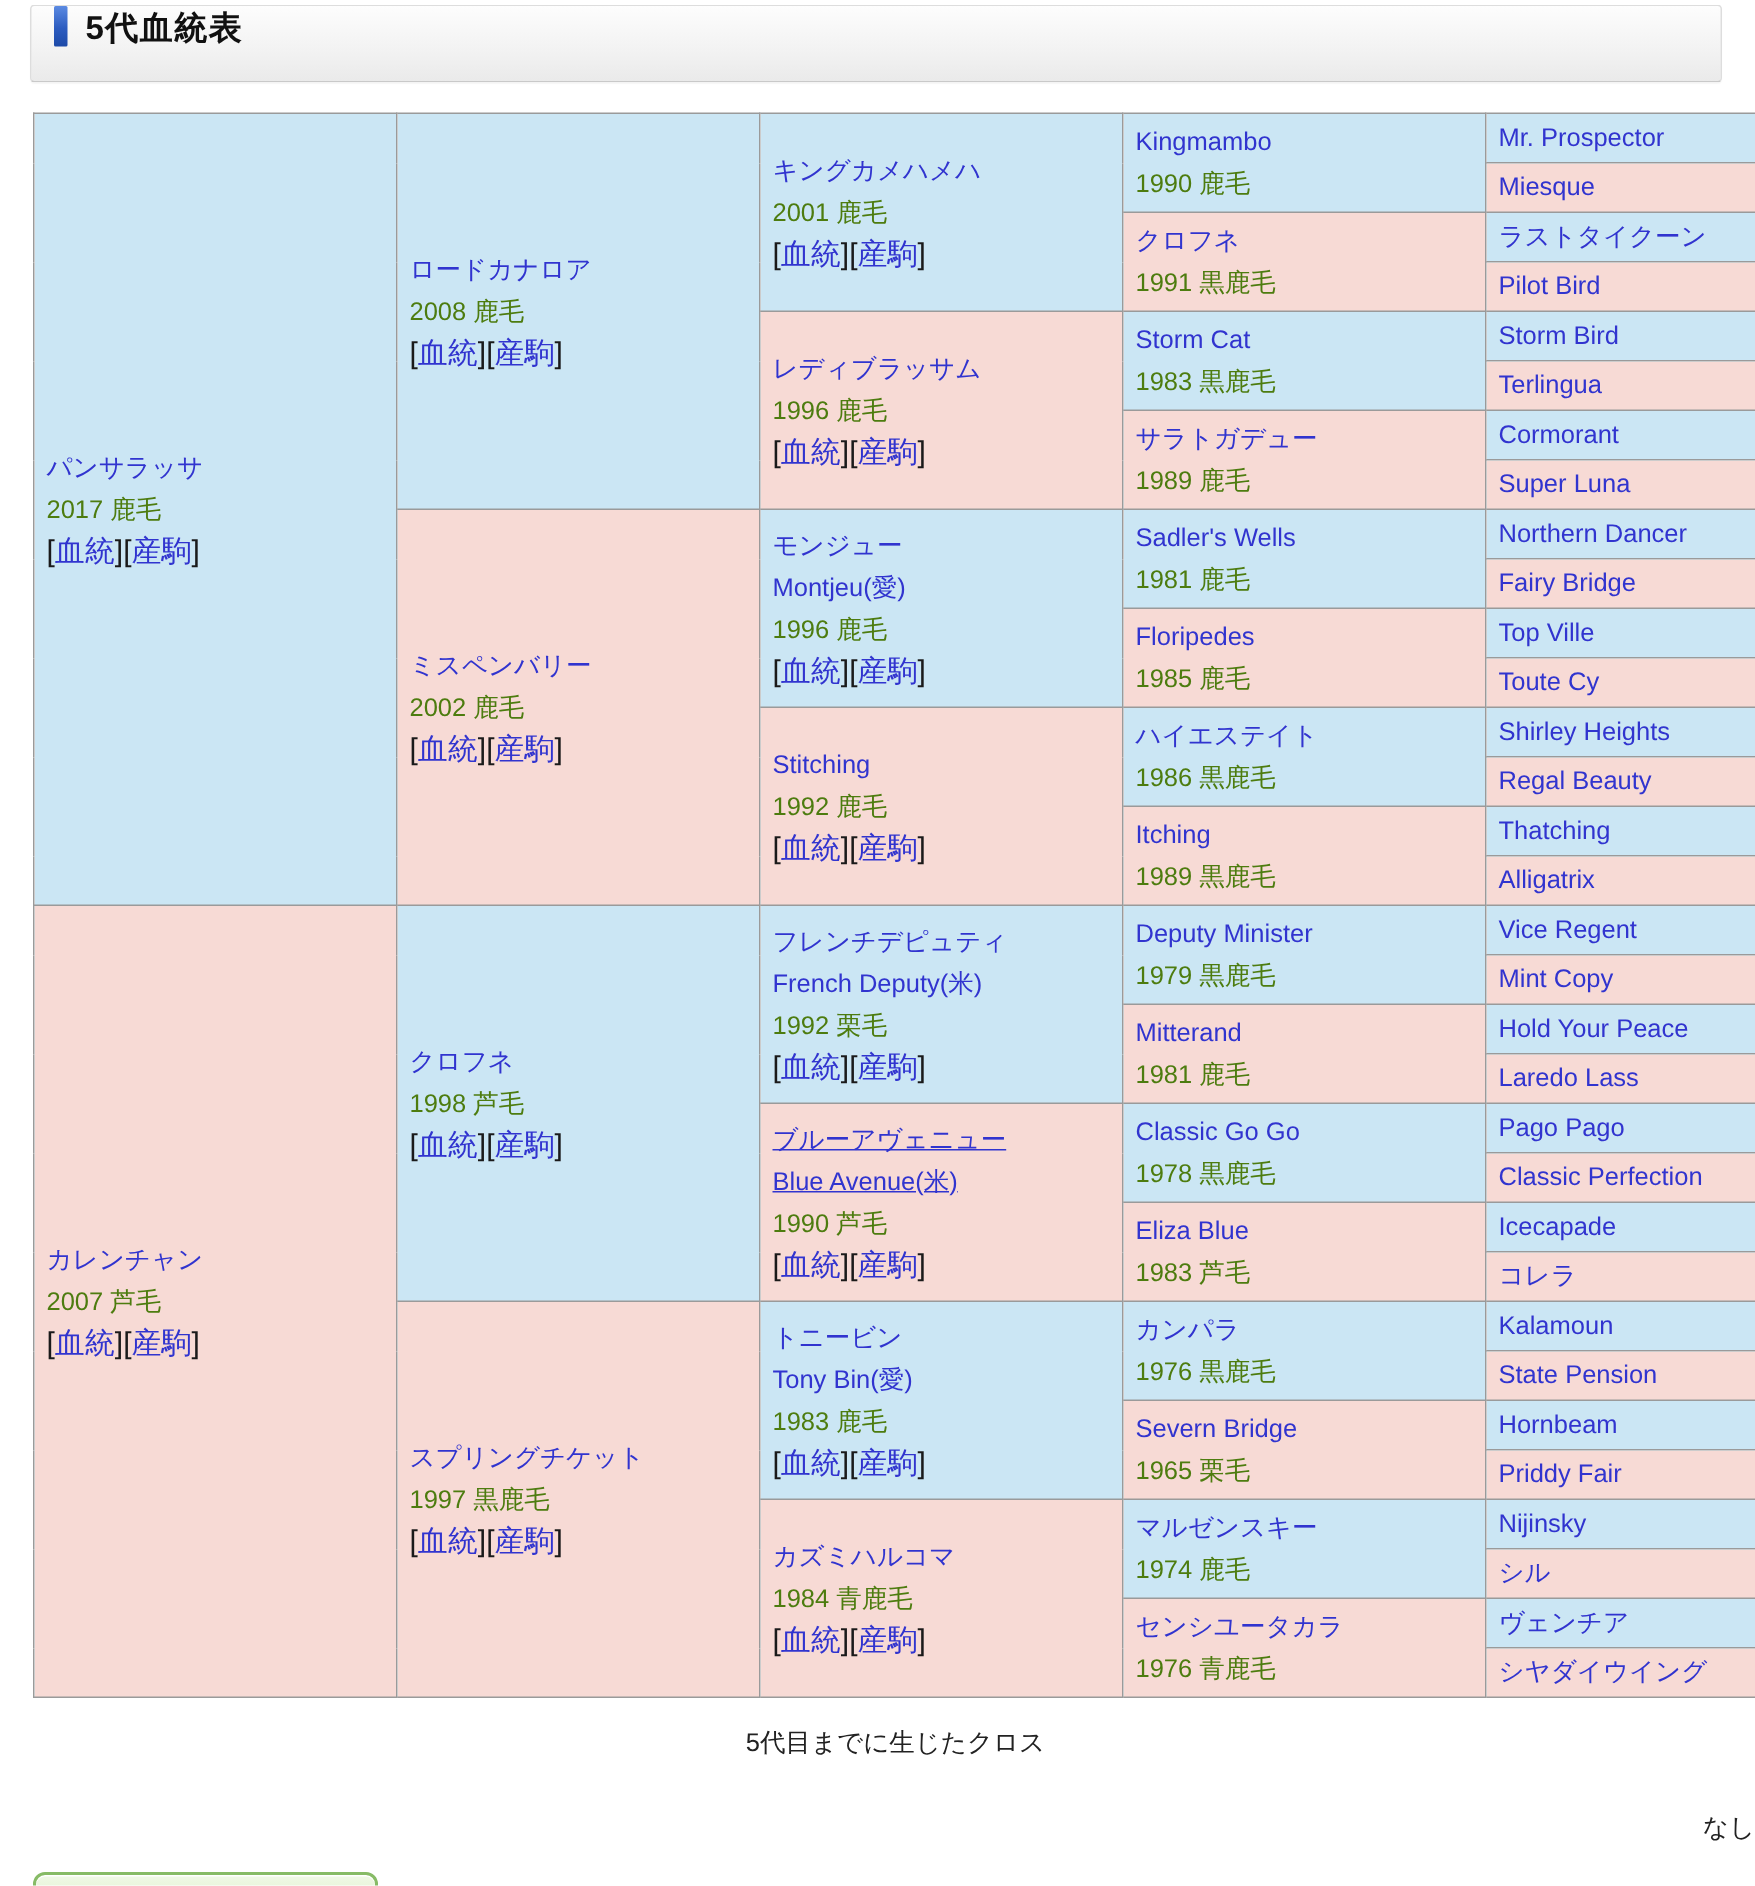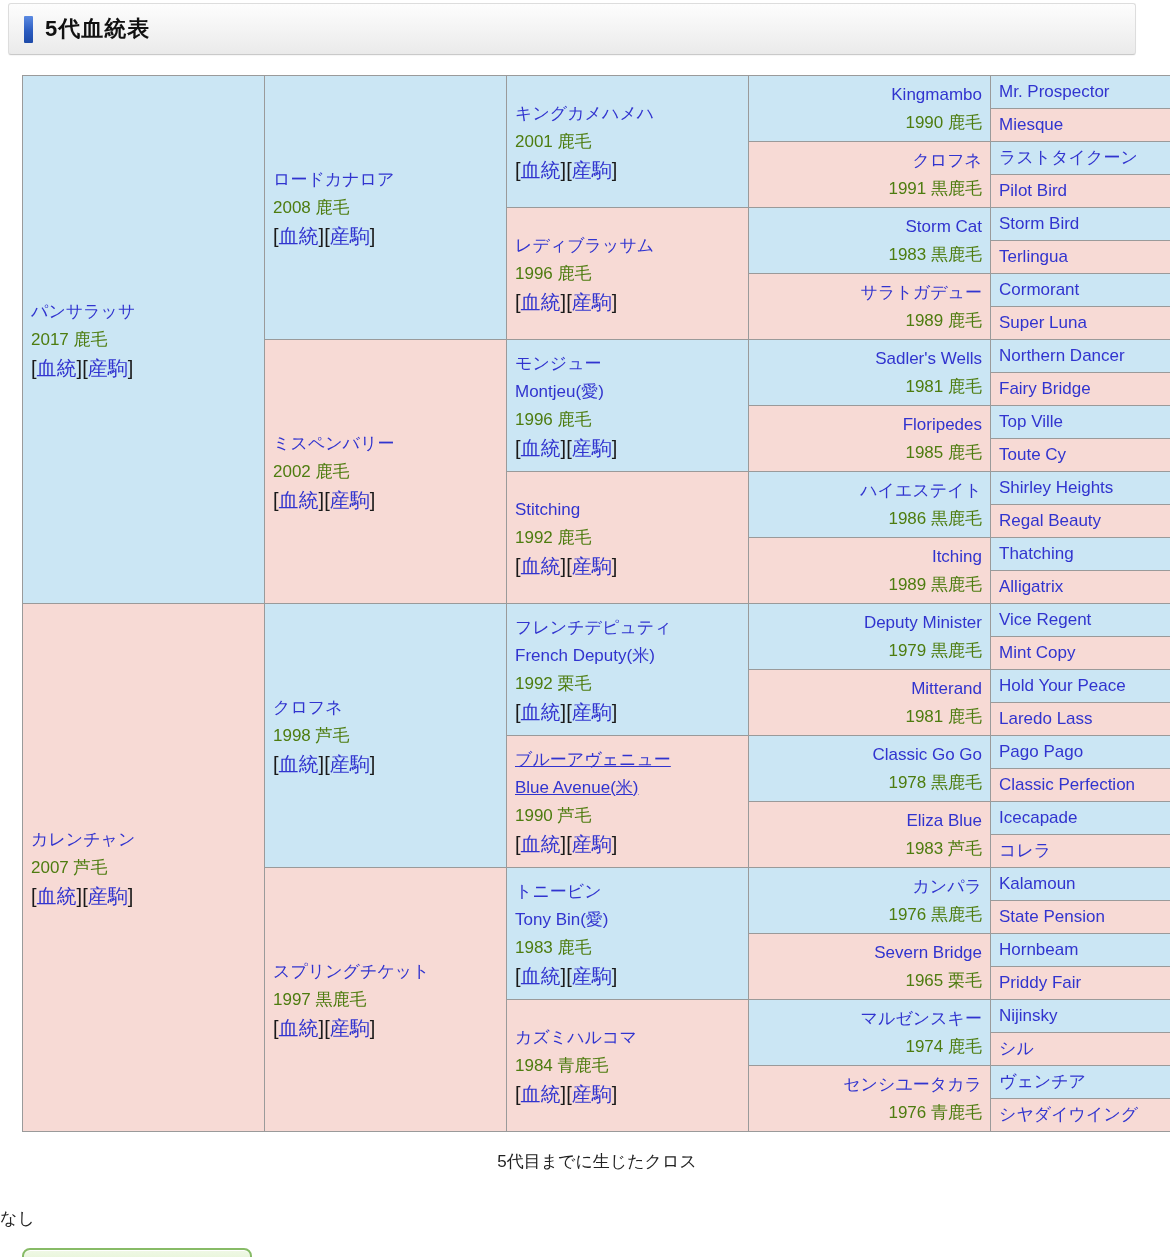--- a/index.html
+++ b/index.html
@@ -3,54 +3,54 @@
 <meta charset="utf-8">
 <style>
   html,body{margin:0;padding:0;}
   body{
     width:1170px;height:1257px;position:relative;overflow:hidden;
     background:#ffffff;
     font-family:"Liberation Sans","DejaVu Sans",sans-serif;
   }
   
   .header{
-    position:absolute;left:8px;top:3px;width:1126px;height:50px;
+    position:absolute;left:20px;top:3px;width:1126px;height:50px;
     background:linear-gradient(180deg,#fdfdfd 0%,#f3f3f3 55%,#eaeaea 100%);
     border:1px solid #dddddd;border-bottom-color:#c9c9c9;border-radius:3px;
     box-shadow:0 1px 1px rgba(0,0,0,0.04);
-    display:flex;align-items:center;
+    display:flex;align-items:flex-start;
   }
   .accent{
     width:9px;height:27px;margin-left:15px;border-radius:1px;
     background:linear-gradient(180deg,#5b8ae2 0%,#2c5cc0 55%,#1d4aa8 100%);
   }
   .title{margin-left:12px;font-size:22px;font-weight:bold;color:#111;letter-spacing:1px;}
   
   table.ped{
     position:absolute;left:22px;top:75px;width:1126px;
     border-collapse:collapse;table-layout:fixed;
   }
   table.ped tr{height:33px;}
   table.ped td{
     border:1px solid #9a9a9a;padding:1px 8px;vertical-align:middle;
     font-size:17px;line-height:28px;overflow:hidden;
   }
   td.gen1{width:225px;} td.gen2{width:225px;} td.gen3{width:225px;}
-  td.gen4{width:225px;text-align:right;} td.gen5{width:225px;}
+  td.gen4{width:225px;} td.gen5{width:225px;}
   td.blue{background:#cbe6f4;}
   td.pink{background:#f7dad5;}
   a.h{color:#3134cf;text-decoration:none;cursor:pointer;}
   a.ul{text-decoration:underline;}
   .info{color:#4d7c0f;}
   .links{font-size:20px;color:#1a1a1a;}
   .links a{color:#3134cf;}
   
   .cross-title{position:absolute;left:0;top:1150px;width:1170px;text-align:center;
     font-size:17px;color:#222;margin-left:12px;}
-  .cross-value{position:absolute;left:0;top:1207px;width:1170px;text-align:left;
+  .cross-value{position:absolute;left:0;top:1207px;width:1170px;text-align:right;
     font-size:17px;color:#222;}
   .green-btn{
     position:absolute;left:22px;top:1248px;width:226px;height:34px;
     border:2px solid #87bb66;border-radius:8px;
     background:linear-gradient(180deg,#f0f9e6 0%,#dff0cc 60%,#d2eabb 100%);
     box-shadow:inset 0 1px 0 #ffffff;
   }
 </style>
 </head>
 <body>

